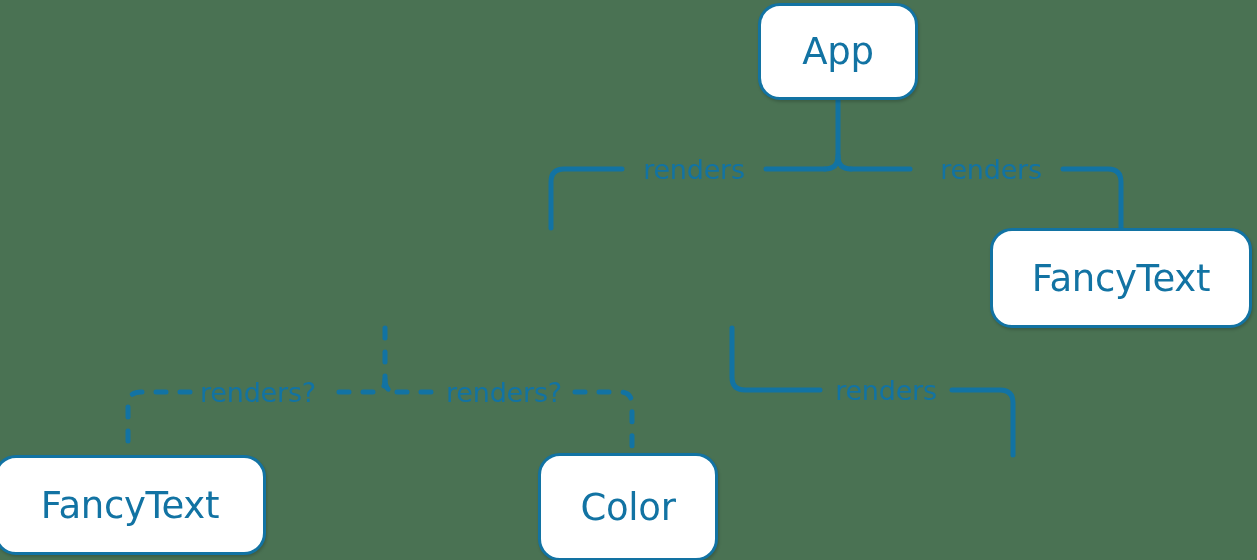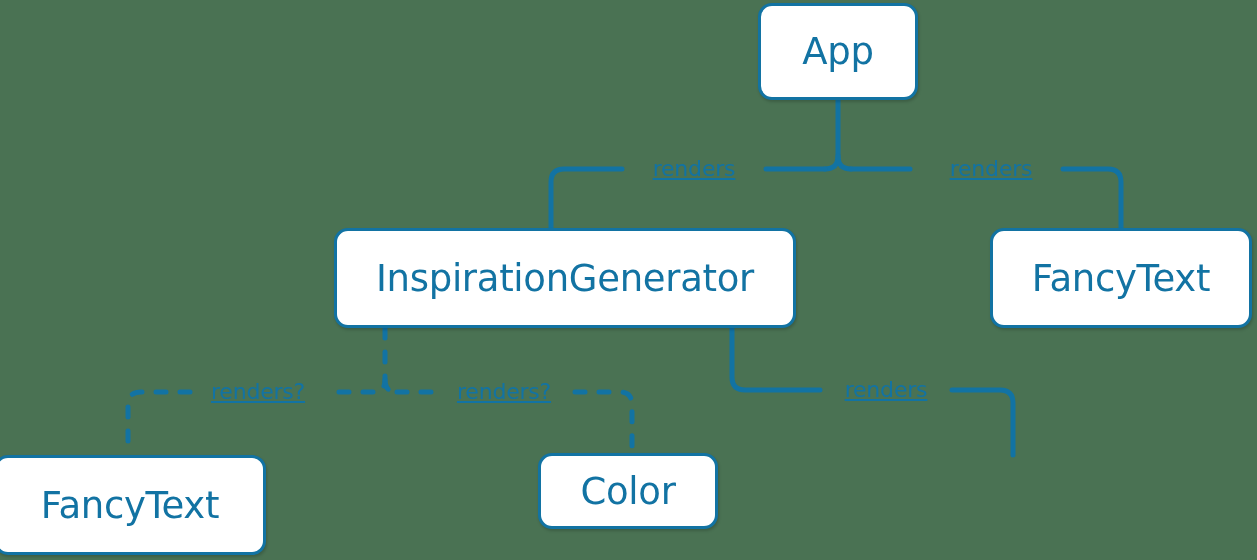--- a/index.html
+++ b/index.html
@@ -23,42 +23,41 @@
     left: 0;
     top: 0;
     width: 1257px;
     height: 560px;
     pointer-events: none;
   }
   .node {
     position: absolute;
     background: #ffffff;
     border: 3px solid #1273a3;
-    border-radius: 14px;
+    border-radius: 22px;
     display: flex;
     align-items: center;
     justify-content: center;
     color: #1273a3;
     font-size: 37px;
     font-weight: 400;
     letter-spacing: -0.3px;
     line-height: 1;
     white-space: nowrap;
     box-shadow: 1px 2px 3px rgba(0,0,0,0.18);
   }
   .edge-label {
     position: absolute;
     color: #1273a3;
-    font-size: 22px;
+    font-size: 27px;
     font-weight: 400;
     letter-spacing: -0.2px;
     line-height: 1;
     white-space: nowrap;
     transform: translate(-50%, -50%);
-    text-decoration: underline;
   }
 </style>
 </head>
 <body>
 
 <div id="stage">
 
   <svg class="edges" viewBox="0 0 1257 560">
 
     <path d="M 838 100 L 838 156 Q 838 169 825 169" fill="none" stroke="#1273a3" stroke-width="5" stroke-linecap="round"></path>
@@ -80,33 +79,30 @@
     <path d="M 575 392 L 620 392 Q 632 392 632 405 L 632 453" fill="none" stroke="#1273a3" stroke-width="5" stroke-linecap="round" stroke-dasharray="10 14"></path>
 
     <path d="M 732 328 L 732 377 Q 732 390 745 390 L 820 390" fill="none" stroke="#1273a3" stroke-width="5" stroke-linecap="round"></path>
     <path d="M 952 390 L 1000 390 Q 1013 390 1013 403 L 1013 455" fill="none" stroke="#1273a3" stroke-width="5" stroke-linecap="round"></path>
   </svg>
 
   <div class="node" style="left:758px; top:3px; width:160px; height:97px;">
     <span>App</span>
   </div>
 
-  <div class="node" style="left:334px; top:228px; width:462px; height:100px;">
-    <span>InspirationGenerator</span>
-  </div>
 
   <div class="node" style="left:990px; top:228px; width:262px; height:100px;">
     <span>FancyText</span>
   </div>
 
   <div class="node" style="left:-6px; top:455px; width:272px; height:100px;">
     <span>FancyText</span>
   </div>
 
-  <div class="node" style="left:538px; top:453px; width:180px; height:76px;">
+  <div class="node" style="left:538px; top:453px; width:180px; height:108px;">
     <span>Color</span>
   </div>
 
 
   <div class="edge-label" style="left:694px; top:169px;">renders</div>
 
   <div class="edge-label" style="left:991px; top:169px;">renders</div>
 
   <div class="edge-label" style="left:258px; top:392px;">renders?</div>
 

